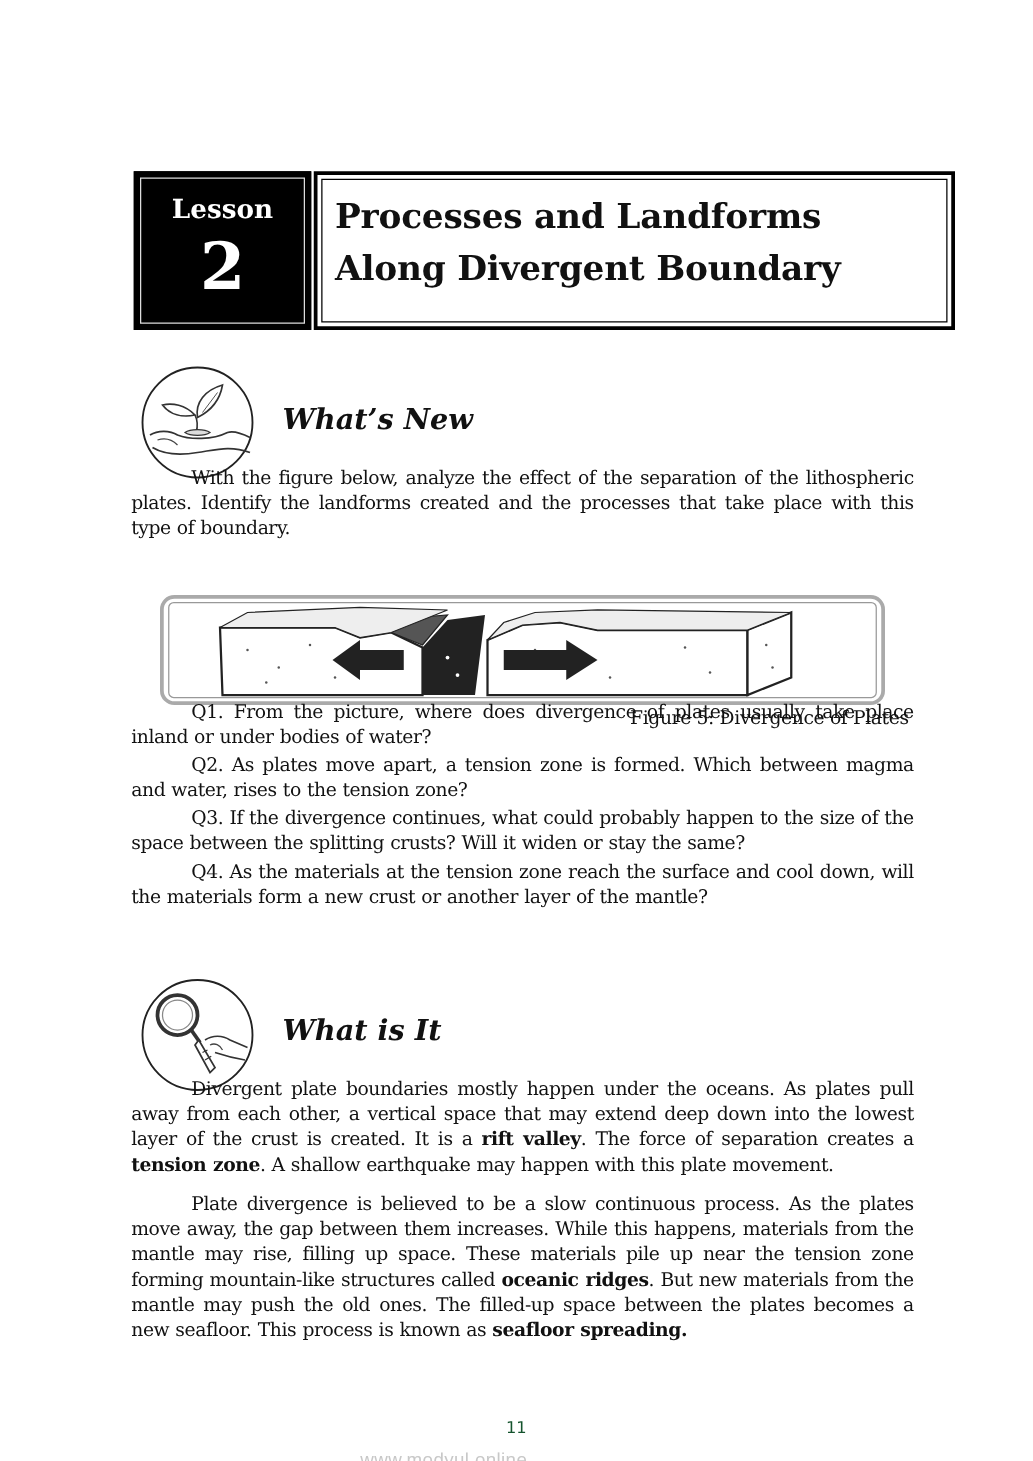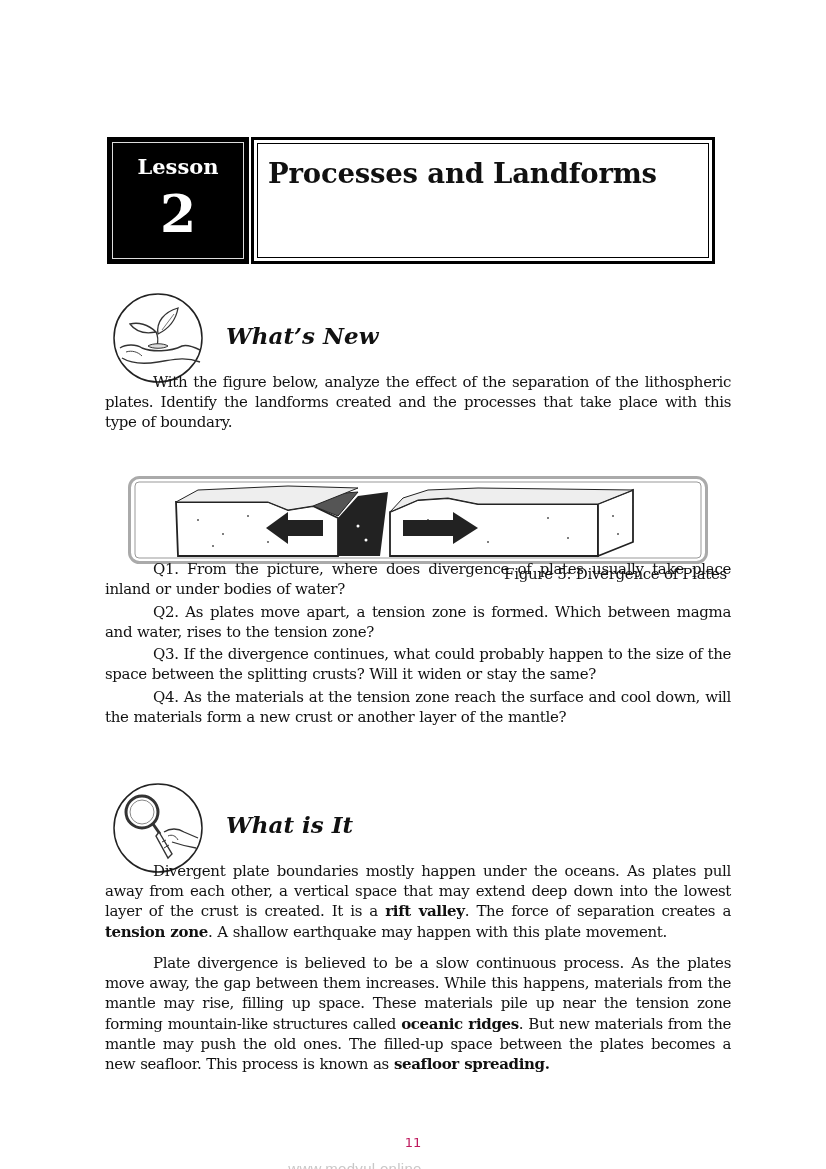--- a/index.html
+++ b/index.html
@@ -9,21 +9,21 @@
 
   
   .lesson-box { left: 107px; top: 101px; width: 142px; height: 127px; background: #000;
                 box-sizing: border-box; border: 1px solid #000; }
   .lesson-inner { position: absolute; left: 4px; top: 4px; right: 4px; bottom: 4px;
                   border: 1.5px solid #ddd; }
   .lesson-word { position: absolute; left: 0; right: 0; top: 16px; text-align: center;
                  color: #fff; font-weight: bold; font-size: 21px; }
   .lesson-num { position: absolute; left: 0; right: 0; top: 50px; text-align: center;
                 color: #fff; font-weight: bold; font-size: 52px; line-height: 1; }
-  .title-box { left: 251px; top: 101px; width: 464px; height: 127px; box-sizing: border-box;
+  .title-box { left: 251px; top: 101px; width: 513px; height: 127px; box-sizing: border-box;
                border: 3px solid #000; background: #fff; }
   .title-inner { position: absolute; left: 3px; top: 3px; right: 3px; bottom: 3px;
                  border: 1.5px solid #000; }
   .title-text { position: absolute; left: 14px; top: 12px; font-weight: bold; font-size: 27.5px;
                 line-height: 42px; letter-spacing: -0.2px; white-space: nowrap; }
 
   
   .sec-icon { width: 92px; height: 92px; }
   .sec-title { font-family: "DejaVu Serif", serif; font-weight: bold; font-style: italic;
                font-size: 23px; white-space: nowrap; }
@@ -31,36 +31,37 @@
   
   .para { left: 101px; width: 626px; font-size: 15px; line-height: 20.2px; text-align: justify;
           margin: 4px; letter-spacing: -0.35px; word-spacing: 0.5px; }
   .para .ind { display: inline-block; width: 48px; }
   .para b { font-weight: bold; }
   .caption { left: 101px; width: 626px; text-align: center; font-size: 15px; letter-spacing: -0.3px; }
 
   .figure { left: 128px; top: 440px; width: 580px; height: 88px; }
 
   .page-num { left: 0; width: 826px; text-align: center; top: 1099px; font-family: "DejaVu Sans", sans-serif;
-              font-size: 13px; color: #be185d; }
+              font-size: 13px; color: #14532d; }
   .watermark { left: 0; width: 710px; text-align: center; top: 1124px; font-family: Liberation Sans, sans-serif;
                font-size: 15px; color: #c8c8c8; letter-spacing: 0.3px; }
 </style>
 </head>
 <body>
 
 <div class="abs lesson-box">
   <div class="lesson-inner"></div>
   <div class="lesson-word">Lesson</div>
   <div class="lesson-num">2</div>
 </div>
 <div class="abs title-box">
   <div class="title-inner"></div>
   <div class="title-text">
     <div>Processes and Landforms</div>
+    <div>Along Divergent Boundary</div>
   </div>
 </div>
 
 <div class="abs sec-icon" style="left:112px; top:256px;">
   <svg width="92" height="92" viewBox="0 0 92 92">
     <circle cx="46" cy="46" r="44" fill="#fff" stroke="#222" stroke-width="1.5"></circle>
 
     <path d="M46 42 C44 30 52 20 66 16 C64 28 58 36 46 42 Z" fill="#fff" stroke="#333" stroke-width="1.3"></path>
     <path d="M50 38 L62 22" stroke="#555" stroke-width="0.8"></path>
     <path d="M44 40 C36 32 26 30 18 32 C24 40 34 42 44 40 Z" fill="#fff" stroke="#333" stroke-width="1.3"></path>

